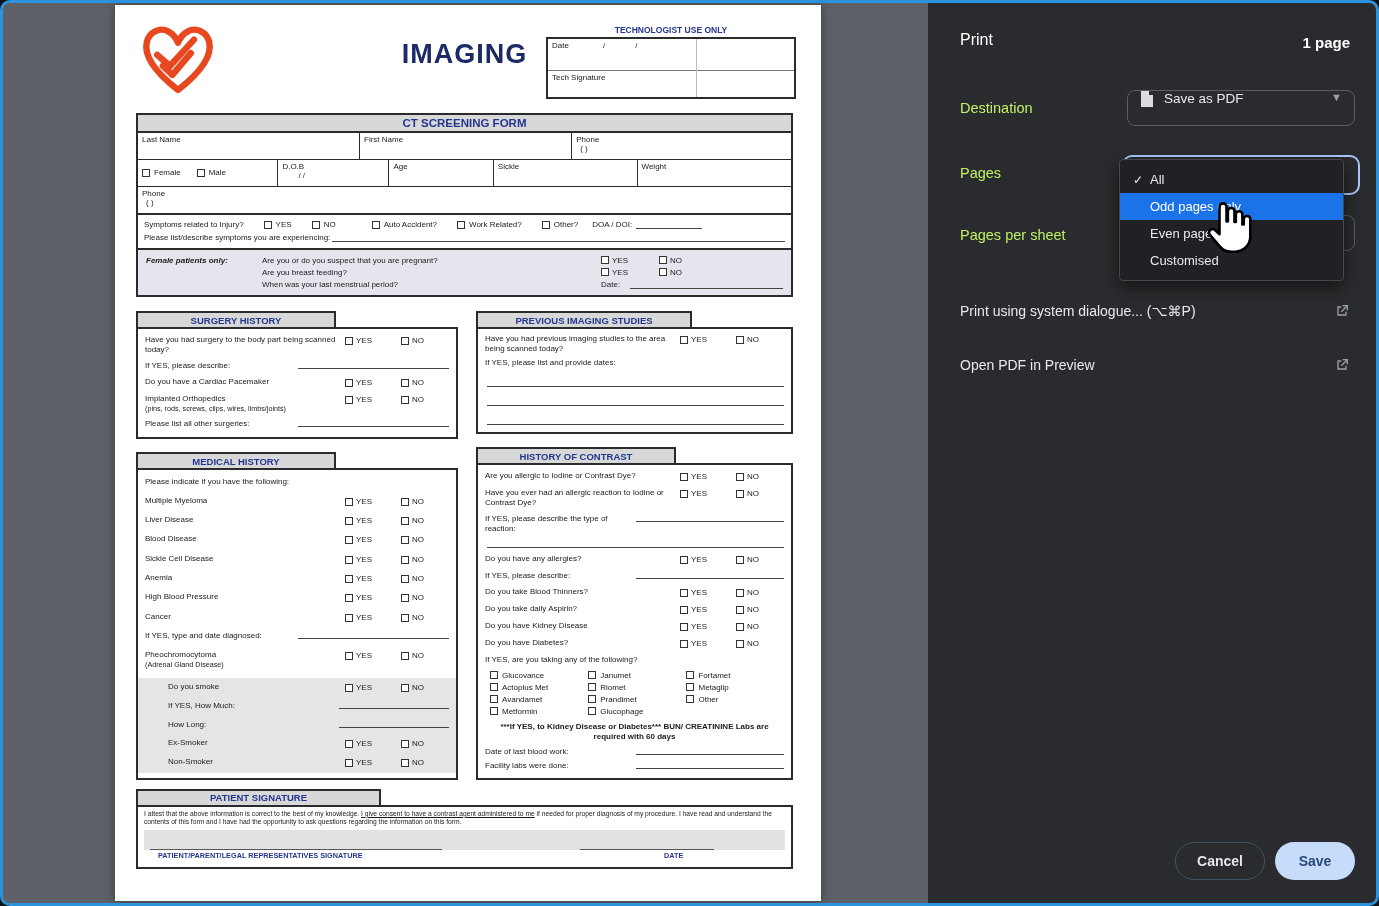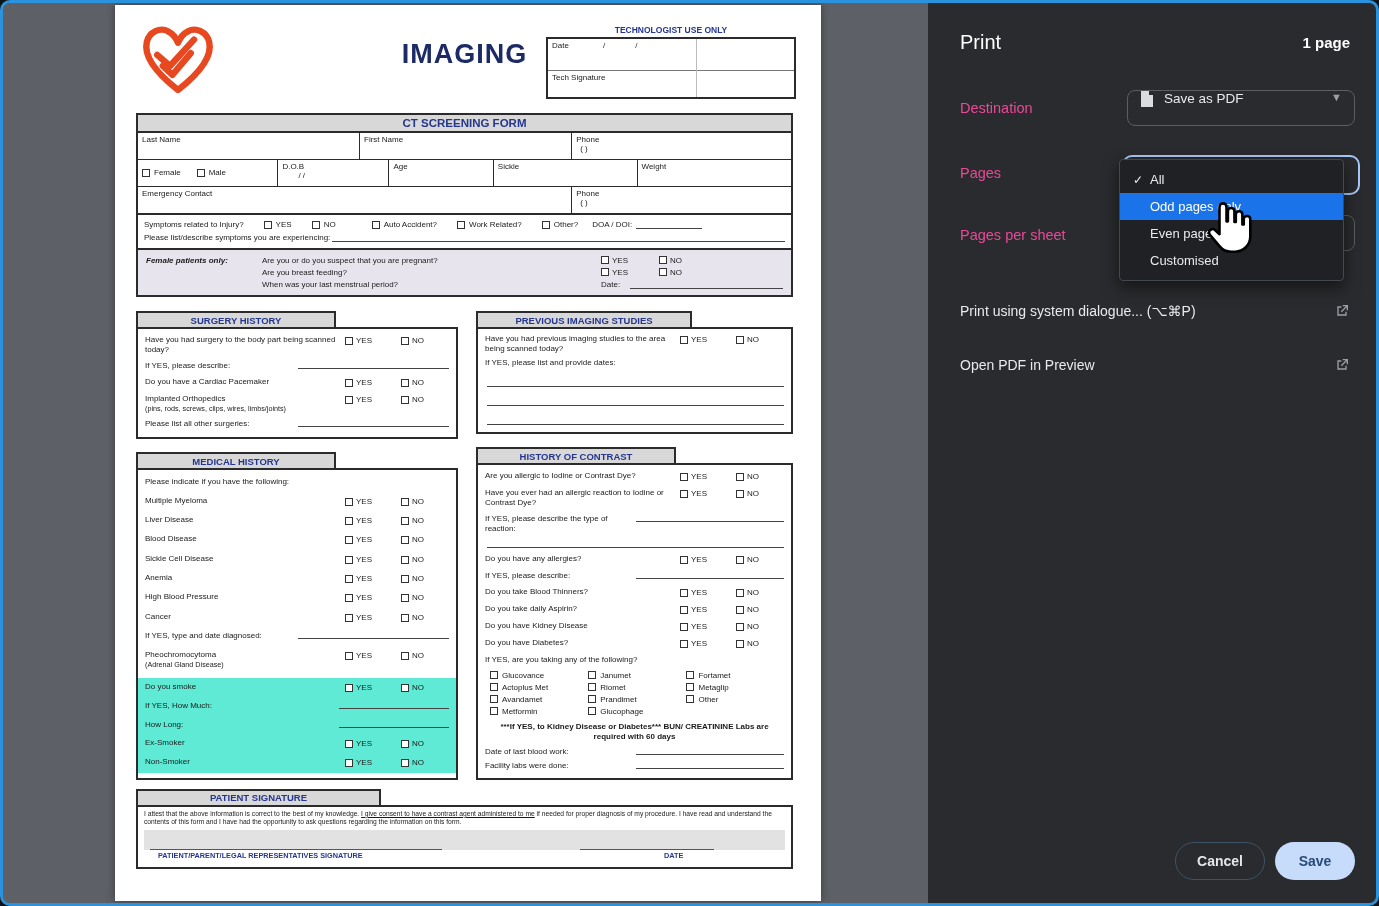--- a/index.html
+++ b/index.html
@@ -58,44 +58,44 @@
   .frow { display:flex; align-items:flex-start; padding:2px 7px; font-size:8px; line-height:1.25; }
   .ftext { flex:1; }
   .fsub { display:block; font-size:7.2px; }
   .fsub:empty { display:none; }
   .fill-line { flex:1; border-bottom:1px solid #444; height:8px; margin-left:2px; }
   .yn { margin-left:auto; display:flex; gap:8px; width:104px; flex:none; padding-top:1px; }
   .frow[data-type="blank"] { padding-top:9px; }
 
   #surgery .frow { padding:3px 7px; }
   #medical .frow { padding:4.2px 7px; }
-  .smoke-block { background:#5eead4; margin-top:5px; }
+  .smoke-block { background:#e5e5e5; margin-top:5px;padding-left:23px; }
   .smoke-block .frow { padding:3.6px 7px; }
 
   .meds { display:flex; flex-wrap:wrap; padding:1px 6px 2px 12px; }
   .med { width:33.3%; display:flex; gap:4px; align-items:center; font-size:8px; padding:1.5px 0; }
   .contrast-note { font-size:8px; font-weight:bold; text-align:center; padding:3px 14px 2px; line-height:1.3; }
 
   .sig-wrap { margin-top:9px; }
   .sig-head { width:245px; }
   .sig-box { border:2px solid #2b2b2b; padding:3px 6px 5px; }
   .sig-text { font-size:6.7px; line-height:1.3; }
   .sig-consent { text-decoration:underline; }
   .sig-area { background:#e2e2e2; height:20px; margin-top:3px; position:relative; }
   .sig-line1 { position:absolute; left:6px; bottom:0; width:292px; border-bottom:1px solid #555; }
   .sig-line2 { position:absolute; left:436px; bottom:0; width:134px; border-bottom:1px solid #555; }
   .sig-labels { position:relative; height:11px; font-size:7.3px; font-weight:bold; color:#24368f; margin-top:1px; }
   .sig-lab1 { position:absolute; left:14px; }
   .sig-lab2 { position:absolute; left:520px; }
 
   
   .panel { position:absolute; left:925px; top:0; width:448px; height:900px; background:#2a2b2e; color:#e8eaed; }
-  .panel-title { position:absolute; left:32px; top:28px; font-size:20px; font-weight:500; color:#ffffff; }
+  .panel-title { position:absolute; left:32px; top:28px; font-size:16px; font-weight:500; color:#ffffff; }
   .page-count { position:absolute; right:26px; top:31px; font-size:15px; font-weight:bold; color:#ffffff; }
-  .row-label { position:absolute; left:32px; font-size:14.5px; color:#ec4899; }
+  .row-label { position:absolute; left:32px; font-size:14.5px; color:#bef264; }
   .select { position:absolute; left:199px; width:228px; height:36px; border:1px solid #5b5e62; border-radius:8px; display:flex; align-items:flex-start; padding:0 12px; gap:10px; font-size:13.5px; color:#e8eaed; background:#2a2b2e; cursor:pointer; }
   .caret { margin-left:auto; color:#9aa0a6; font-size:11px; }
   .focus-ring { position:absolute; left:194px; top:152px; width:238px; height:40px; border:2px solid #a8c7fa; border-radius:10px; z-index:1; }
   .pps-select { top:212px; z-index:1; }
   .dropdown { position:absolute; left:191px; top:156px; width:225px; background:#1f2124; border:1px solid #45484d; border-radius:4px; box-shadow:0 6px 16px rgba(0,0,0,.55); padding:6px 0; z-index:3; }
   .dd-item { display:flex; align-items:center; height:27px; font-size:13px; color:#e8eaed; cursor:pointer; }
   .dd-check { width:24px; text-align:center; font-size:12px; flex:none; margin-left:6px; }
   .dd-item[data-active="true"] { background:#1a73e8; color:#fff; }
   .link-row { position:absolute; left:32px; right:26px; display:flex; align-items:center; font-size:14px; color:#e8eaed; cursor:pointer; }
   .ext-icon { margin-left:auto; width:16px; height:16px; fill:#9aa0a6; }
@@ -144,21 +144,20 @@
               <span class="cb"></span>
                 <span>Male</span>
             </div>
           </div>
           <div class="icell" style="width:17%"><span>D.O.B</span><br><span class="paren" style="margin-left:16px">/    /</span></div>
           <div class="icell" style="width:16%"><span>Age</span></div>
           <div class="icell" style="width:22%"><span>Sickle</span></div>
           <div class="icell" style="width:23.5%"><span>Weight</span></div>
         </div>
         <div class="irow">
-          <div class="icell" style="width:66.5%"><span>Emergency Contact</span></div>
           <div class="icell" style="width:33.5%"><span>Phone</span><br><span class="paren">(          )</span></div>
         </div>
       </div>
 
       <div class="reason-box">
         <div class="rsym">
           <span>Symptoms related to Injury?</span>
           <span class="gap"></span>
           <span class="cb"></span>
             <span>YES</span>

